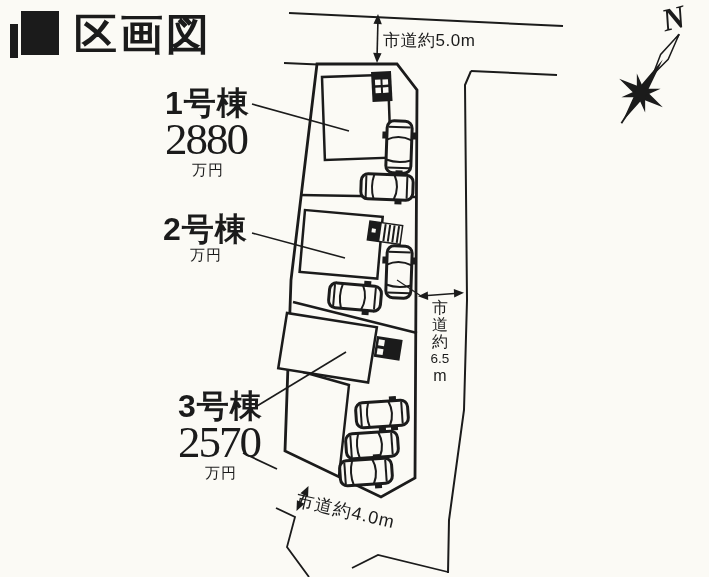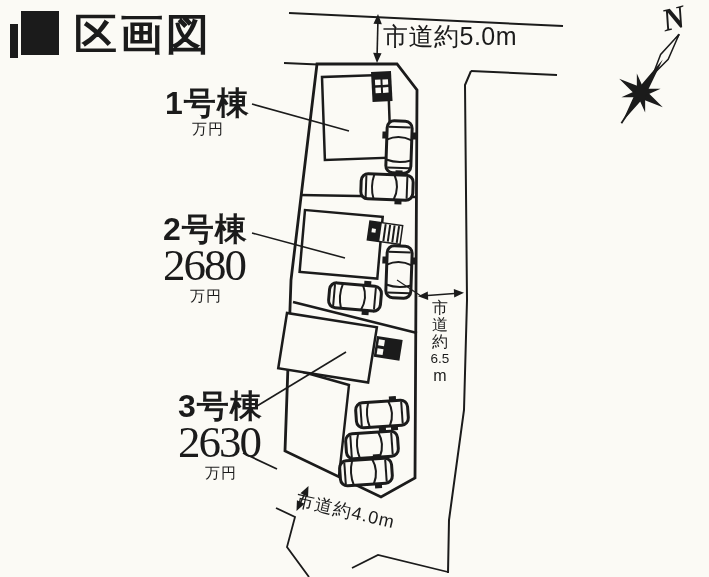--- a/index.html
+++ b/index.html
@@ -22,21 +22,21 @@
   .title-icon { position:relative; width:62px; height:56px; }
   .title-icon .sq-back  { position:absolute; left:2px; top:18px; width:34px; height:34px; background:var(--ink); }
   .title-icon .sq-front { position:absolute; left:10px; top:2px; width:38px; height:44px; background:var(--ink); border:3px solid var(--paper); }
   .page-title { font-size:43px; font-weight:bold; letter-spacing:3px; line-height:52px; margin-left:4px; }
 
   .lot-label { position:absolute; }
   .lot-name  { font-size:32px; font-weight:bold; line-height:31px; letter-spacing:1px; }
   .lot-price { font-family:"Liberation Serif", serif; font-size:45px; line-height:41px; letter-spacing:-2px; }
   .lot-unit  { font-size:15px; font-weight:normal; margin-left:27px; margin-top:1px; letter-spacing:1px; }
 
-  .road-label-top { position:absolute; left:383px; top:20px; font-size:25px; letter-spacing:0.5px; }
+  .road-label-top { position:absolute; left:383px; top:29px; font-size:17px; letter-spacing:0.5px; }
   .road-label-right { position:absolute; left:427px; top:299px; width:26px;
     display:flex; flex-direction:column; align-items:center; font-size:16px; line-height:17px; }
   .road-label-right .num { font-size:13.5px; }
   .road-label-bottom { position:absolute; left:299px; top:488px; font-size:18px; letter-spacing:1px;
     transform:rotate(13deg); transform-origin:left top; }
 
   .north-label { position:absolute; left:662px; top:0px; font-family:"Liberation Serif", serif;
     font-size:32px; font-weight:bold; font-style:italic; transform:rotate(-14deg); }
 </style>
 </head>
@@ -164,30 +164,30 @@
   <div class="title-wrap">
     <div class="title-icon">
       <div class="sq-back"></div>
       <div class="sq-front"></div>
     </div>
     <div class="page-title">区画図</div>
   </div>
 
   <div class="lot-label" style="left:165px; top:88px;">
     <div class="lot-name">1号棟</div>
+    <div class="lot-price">2880</div>
     <div class="lot-unit">万円</div>
   </div>
   <div class="lot-label" style="left:163px; top:214px;">
     <div class="lot-name">2号棟</div>
-    <div class="lot-price">2680</div>
     <div class="lot-unit">万円</div>
   </div>
   <div class="lot-label" style="left:178px; top:391px;">
     <div class="lot-name">3号棟</div>
-    <div class="lot-price">2630</div>
+    <div class="lot-price">2570</div>
     <div class="lot-unit">万円</div>
   </div>
 
   <div class="road-label-top">市道約5.0m</div>
 
   <div class="road-label-right">
     <span>市</span>
     <span>道</span>
     <span>約</span>
     <span class="num">6.5</span>

